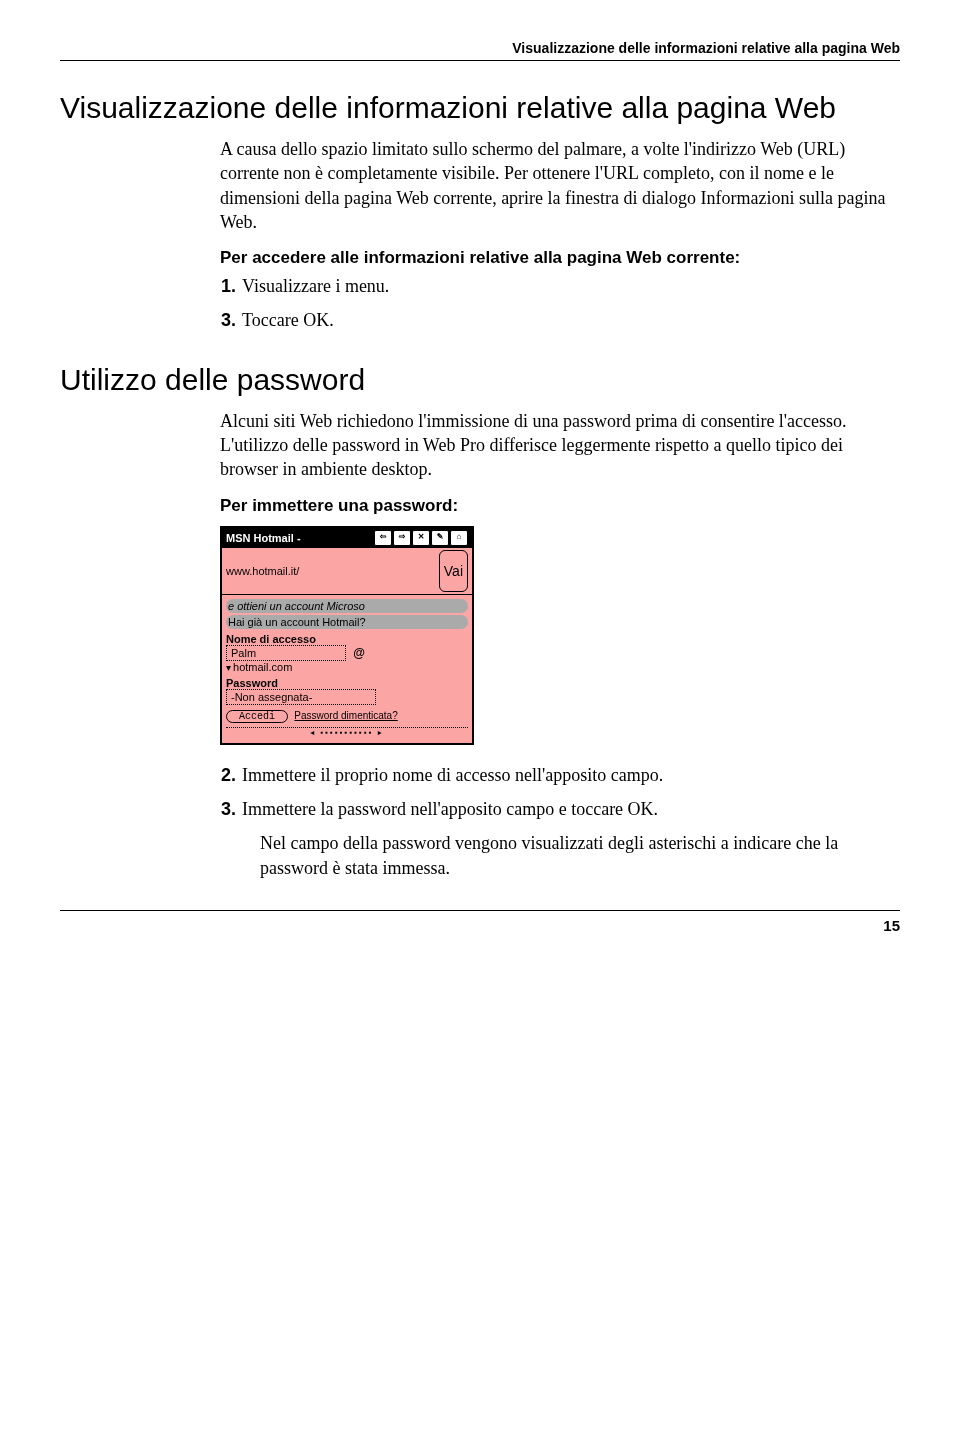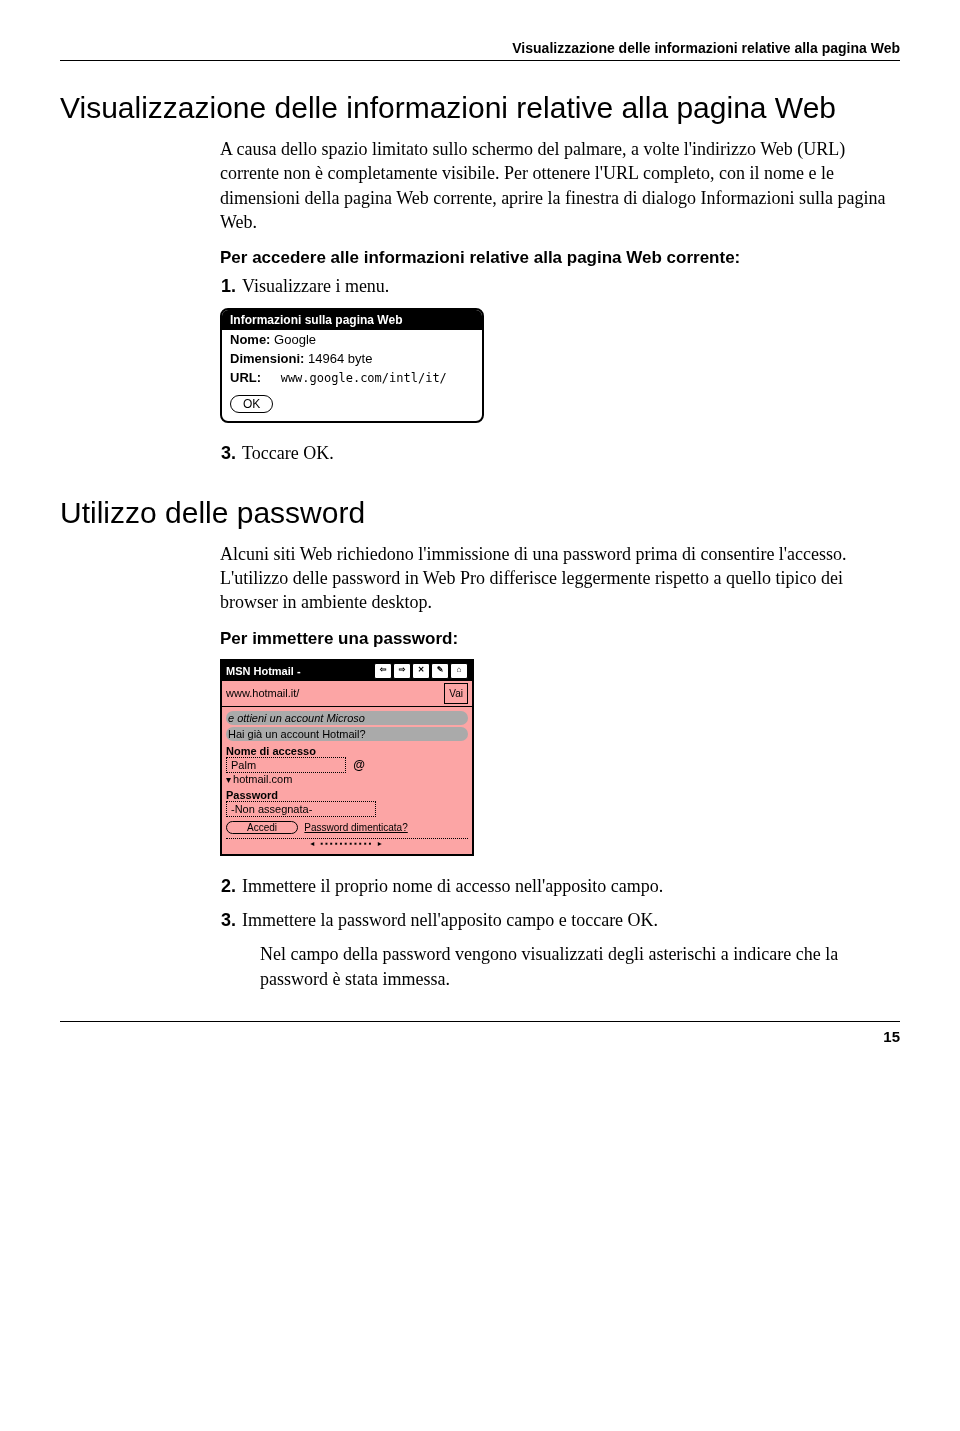--- a/index.html
+++ b/index.html
@@ -129,23 +129,23 @@
   }
   .url-row {
     display: flex;
     border-bottom: 1px solid #000;
     padding: 2px 4px;
     align-items: center;
   }
   .url-text { flex: 1; font-size: 11px; }
   .go-btn {
     border: 1px solid #000;
-    border-radius: 0;
-    padding: 4px 4px;
-    font-size: 10px;
+    border-radius: 6px;
+    padding: 12px 4px;
+    font-size: 14px;
   }
   .browser-content {
     padding: 2px 4px 6px 4px;
   }
   .gray-bar {
     background: #aaa;
     font-size: 11px;
     padding: 1px 2px;
     margin: 2px 0;
     border-radius: 7px;
@@ -171,23 +171,24 @@
     font-size: 10px;
   }
   .at-sign {
     font-weight: bold;
     margin-left: 4px;
   }
   .accedi-btn {
     display: inline-block;
     border: 1px solid #000;
     border-radius: 8px;
-    padding: 0 20px;
+    padding: 0 12px;
     font-size: 10px;
     margin-right: 3px;
+    font-family: Liberation Mono, monospace;
   }
   .forgot-link {
     text-decoration: underline;
     font-size: 10px;
   }
   .scroll-hint {
     border-top: 1px dotted #000;
     margin-top: 4px;
     text-align: center;
     font-size: 8px;
@@ -217,36 +218,20 @@
 
 <div class="body-indent">
   <p class="para">A causa dello spazio limitato sullo schermo del palmare, a volte l'indirizzo Web (URL) corrente non è completamente visibile. Per ottenere l'URL completo, con il nome e le dimensioni della pagina Web corrente, aprire la finestra di dialogo Informazioni sulla pagina Web.</p>
 
   <div class="sub-head">Per accedere alle informazioni relative alla pagina Web corrente:</div>
 
   <div class="step">
     <span class="num">1.</span><span>Visualizzare i menu.</span>
   </div>
 
-  <div class="dialog-box">
-    <div class="dialog-title">Informazioni sulla pagina Web</div>
-    <div class="dialog-row">
-      <b>Nome:</b>
-      <span>Google</span>
-    </div>
-    <div class="dialog-row">
-      <b>Dimensioni:</b>
-      <span>14964 byte</span>
-    </div>
-    <div class="dialog-row">
-      <b>URL:</b>
-      <span class="dialog-url">www.google.com/intl/it/</span>
-    </div>
-    <div class="ok-btn">OK</div>
-  </div>
 
   <div class="step">
     <span class="num">3.</span><span>Toccare OK.</span>
   </div>
 </div>
 
 <h2>Utilizzo delle password</h2>
 
 <div class="body-indent">
   <p class="para">Alcuni siti Web richiedono l'immissione di una password prima di consentire l'accesso. L'utilizzo delle password in Web Pro differisce leggermente rispetto a quello tipico dei browser in ambiente desktop.</p>

